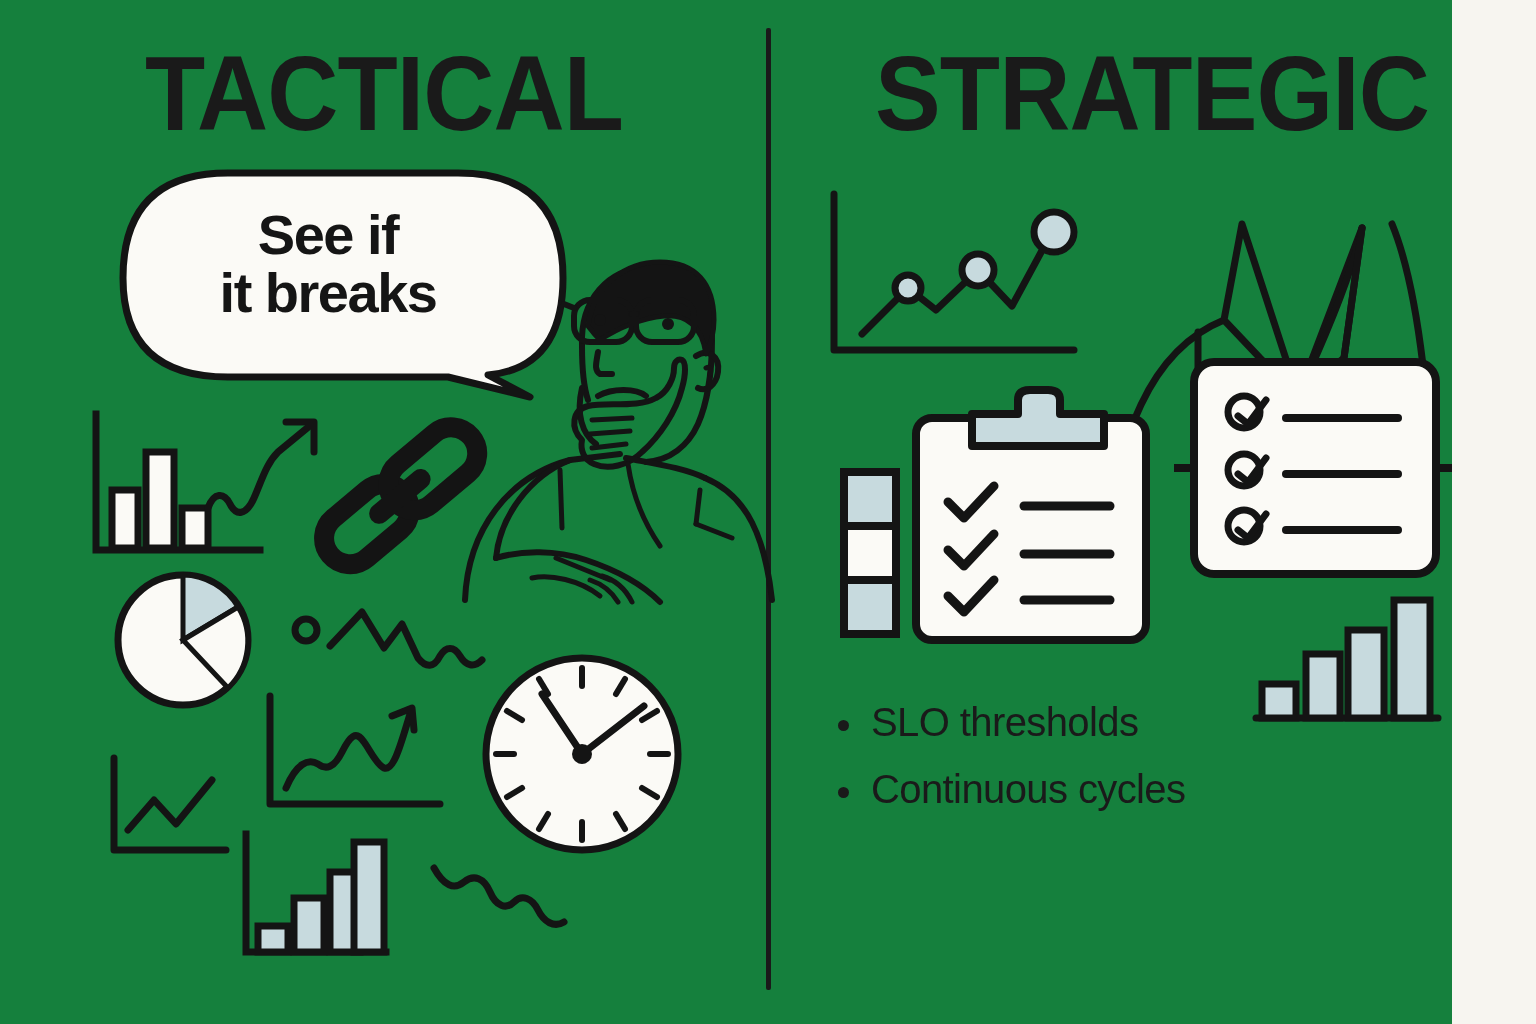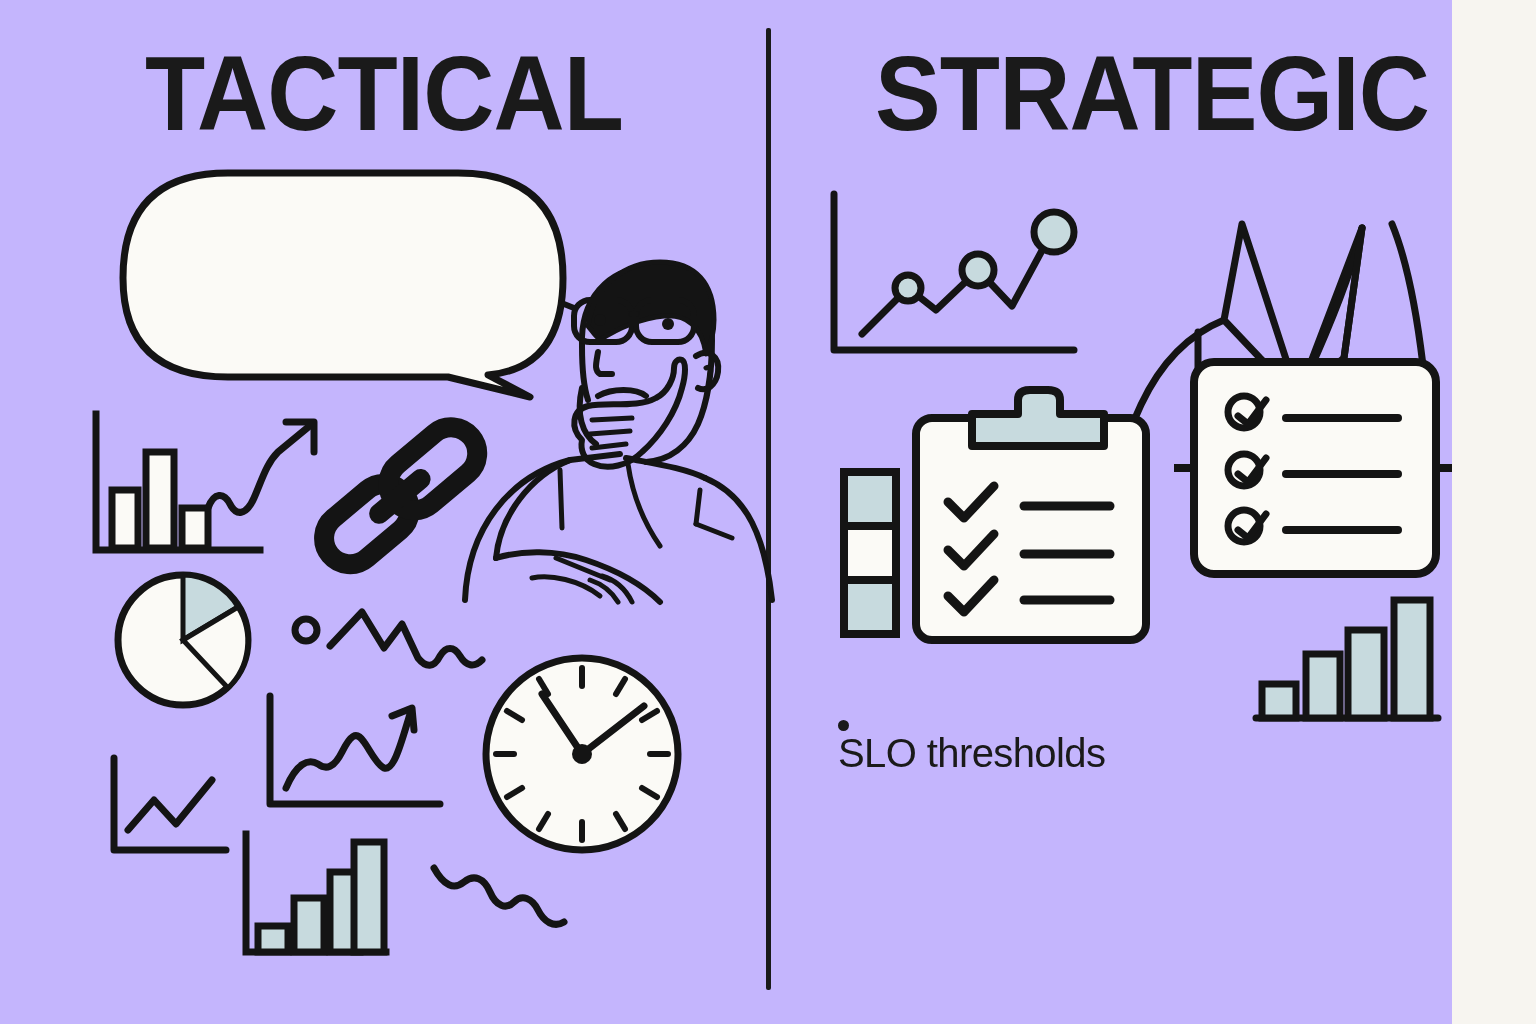--- a/index.html
+++ b/index.html
@@ -5,21 +5,21 @@
 <style>
   html, body {
     margin: 0;
     padding: 0;
     background: #f7f5f0;
   }
   #stage {
     position: relative;
     width: 1452px;
     height: 1024px;
-    background: #c4b5fd;
+    background: #15803d;
     overflow: hidden;
     font-family: "Liberation Sans", sans-serif;
     color: #141414;
   }
   .abs { position: absolute; }
 
   
   .title {
     position: absolute;
     top: 40px;
@@ -66,21 +66,21 @@
     position: absolute;
     left: 838px;
     top: 700px;
     width: 480px;
     font-size: 40px;
     font-weight: 500;
     line-height: 1.13;
     color: #1a1a1a;
     letter-spacing: -0.6px;
   }
-  .bullet-row { display: flex; align-items: flex-start; margin-bottom: 22px; flex-direction: column; }
+  .bullet-row { display: flex; align-items: flex-start; margin-bottom: 22px; }
   .bullet-dot {
     flex: 0 0 auto;
     width: 11px; height: 11px;
     border-radius: 50%;
     background: #1a1a1a;
     margin: 20px 22px 0 0;
   }
   .bullet-label { flex: 1 1 auto; }
 
   svg { display: block; overflow: visible; }
@@ -99,20 +99,22 @@
   <div id="bubble-wrap">
     <svg width="450" height="230" viewBox="0 0 450 230">
       <path d="M 110 5 L 340 5
                Q 445 5 445 110
                Q 445 200 370 207
                L 412 229 L 330 209
                L 110 209
                Q 5 209 5 110
                Q 5 5 110 5 Z" fill="#fbfaf6" stroke="#141414" stroke-width="7" stroke-linejoin="round"></path>
     </svg>
+    <div id="bubble-text">See if
+it breaks</div>
   </div>
 
   <div class="abs" style="left:460px; top:228px;">
     <svg width="320" height="380" viewBox="0 0 320 380">
       <g fill="none" stroke="#141414" stroke-width="6" stroke-linecap="round" stroke-linejoin="round">
 
         <path d="M 5 372 C 8 300 50 248 110 232
                  L 160 226"></path>
         <path d="M 245 250 C 288 268 305 310 312 372"></path>
 
@@ -386,15 +388,19 @@
         <rect x="146" y="12" width="36" height="118" fill="#c7dade"></rect>
       </g>
     </svg>
   </div>
 
   <div id="bullets">
     <div class="bullet-row">
       <span class="bullet-dot"></span>
       <span class="bullet-label">SLO thresholds</span>
     </div>
+    <div class="bullet-row">
+      <span class="bullet-dot"></span>
+      <span class="bullet-label">Continuous cycles</span>
+    </div>
   </div>
 
 </div>
 
 </body></html>

